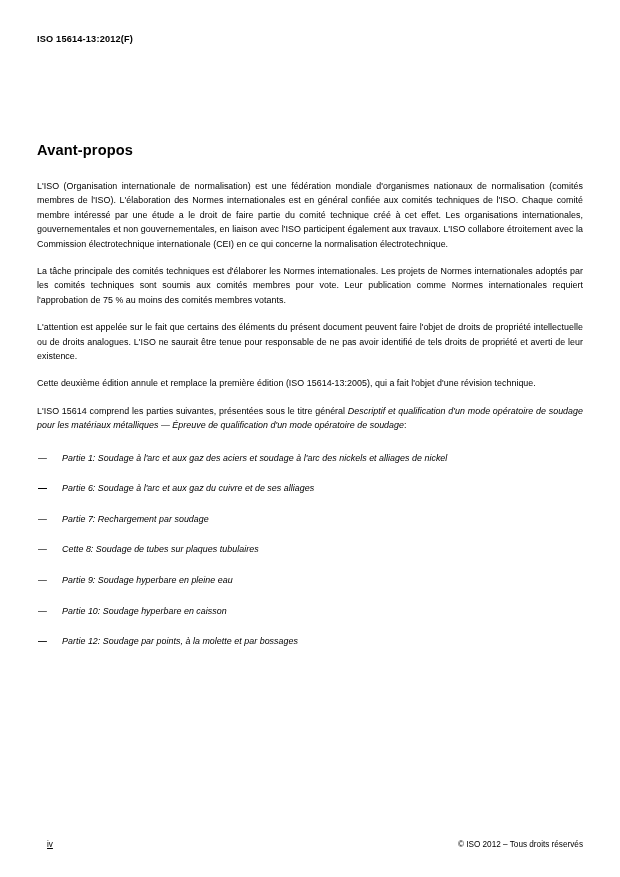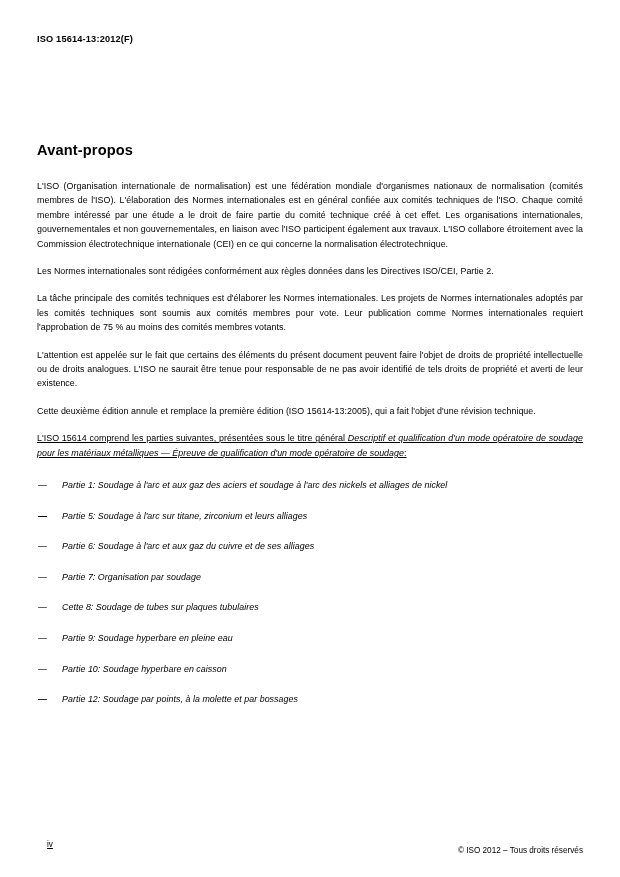--- a/index.html
+++ b/index.html
@@ -53,21 +53,21 @@
   }
 
   p.para {
     margin: 0 0 13px 0;
     font-size: 8.9px;
     line-height: 14.4px;
     text-align: justify;
     text-justify: inter-word;
     letter-spacing: 0.004em;
   }
-  p.para:last-of-type { margin-bottom: 0; text-decoration: underline; }
+  p.para:last-of-type { margin-bottom: 0; }
 
   .it { font-style: italic; }
 
   
   .parts-list {
     margin: 18px 0 0 0;
     padding: 0;
     list-style: none;
   }
   .parts-list li {
@@ -102,51 +102,49 @@
     position: absolute;
     left: 10px;
     top: 0;
     text-decoration: underline;
   }
   .doc-footer .copyright {
     position: absolute;
     right: 0;
     top: 0;
     white-space: nowrap;
-    margin-top: 6px;
   }
 </style>
 </head>
 <body>
 
 <div class="page">
 
   <div class="doc-header">ISO 15614-13:2012(F)</div>
 
   <div class="content">
 
     <h1 class="section-title">Avant-propos</h1>
 
     <div id="paragraph-container">
         <p class="para"><span>L'ISO (Organisation internationale de normalisation) est une fédération mondiale d'organismes nationaux de normalisation (comités membres de l'ISO). L'élaboration des Normes internationales est en général confiée aux comités techniques de l'ISO. Chaque comité membre intéressé par une étude a le droit de faire partie du comité technique créé à cet effet. Les organisations internationales, gouvernementales et non gouvernementales, en liaison avec l'ISO participent également aux travaux. L'ISO collabore étroitement avec la Commission électrotechnique internationale (CEI) en ce qui concerne la normalisation électrotechnique.</span></p>
-        <p class="para"><span>Les Normes internationales sont rédigées conformément aux règles données dans les Directives ISO/CEI, Partie 2.</span></p>
         <p class="para"><span>La tâche principale des comités techniques est d'élaborer les Normes internationales. Les projets de Normes internationales adoptés par les comités techniques sont soumis aux comités membres pour vote. Leur publication comme Normes internationales requiert l'approbation de 75 % au moins des comités membres votants.</span></p>
         <p class="para"><span>L'attention est appelée sur le fait que certains des éléments du présent document peuvent faire l'objet de droits de propriété intellectuelle ou de droits analogues. L'ISO ne saurait être tenue pour responsable de ne pas avoir identifié de tels droits de propriété et averti de leur existence.</span></p>
         <p class="para"><span>Cette deuxième édition annule et remplace la première édition (ISO 15614-13:2005), qui a fait l'objet d'une révision technique.</span></p>
         <p class="para"><span>L'ISO 15614 comprend les parties suivantes, présentées sous le titre général </span><span class="it">Descriptif et qualification d'un mode opératoire de soudage pour les matériaux métalliques — Épreuve de qualification d'un mode opératoire de soudage</span><span>:</span></p>
       </div>
 
     <ul class="parts-list" id="parts-list">
         <li><span class="dash">—</span><span>Partie 1: Soudage à l'arc et aux gaz des aciers et soudage à l'arc des nickels et alliages de nickel</span></li>
         <li><span class="dash">—</span></li>
         <li><span class="dash">—</span></li>
         <li><span class="dash">—</span></li>
-        <li><span class="dash">—</span><span>Partie 5: Soudage à l'arc sur titane, zirconium et leurs alliages</span></li>
+        <li><span class="dash">—</span></li>
         <li><span class="dash">—</span><span>Partie 6: Soudage à l'arc et aux gaz du cuivre et de ses alliages</span></li>
-        <li><span class="dash">—</span><span>Partie 7: Organisation par soudage</span></li>
+        <li><span class="dash">—</span><span>Partie 7: Rechargement par soudage</span></li>
         <li><span class="dash">—</span><span>Cette 8: Soudage de tubes sur plaques tubulaires</span></li>
         <li><span class="dash">—</span><span>Partie 9: Soudage hyperbare en pleine eau</span></li>
         <li><span class="dash">—</span><span>Partie 10: Soudage hyperbare en caisson</span></li>
         <li><span class="dash">—</span></li>
         <li><span class="dash">—</span><span>Partie 12: Soudage par points, à la molette et par bossages</span></li>
       </ul>
 
   </div>
 
   <div class="doc-footer">

